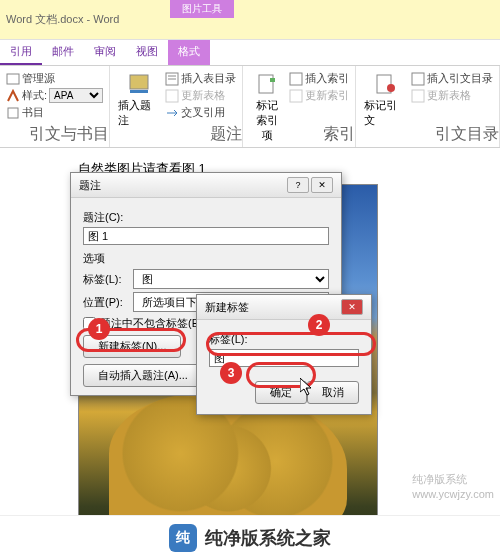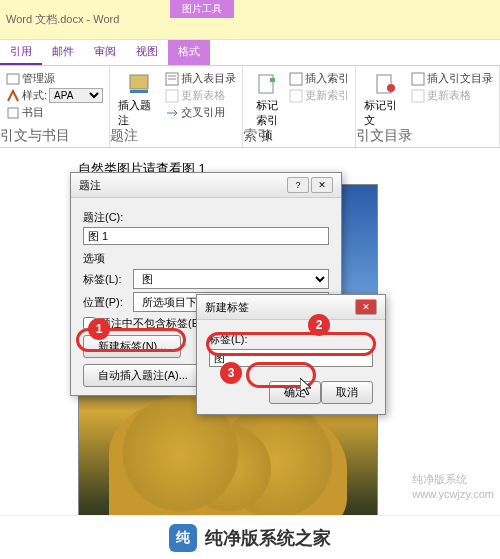--- a/index.html
+++ b/index.html
@@ -5,21 +5,21 @@
 *{box-sizing:border-box;margin:0;padding:0;font-family:"Microsoft YaHei",SimSun,sans-serif;font-size:11px}
 body{width:500px;height:559px;background:#fff;overflow:hidden;position:relative}
 .titlebar{background:#fef9c3;padding:12px 6px;border-bottom:1px solid #e0e0e0;display:flex;align-items:center;gap:6px;color:#666}
 .tabs{display:flex;background:#fff;border-bottom:1px solid #d0d0d0}
 .tab{padding:4px 10px;color:#7030a0;cursor:pointer}
 .tab.context{background:#ce7ee0;color:#fff}
 .tab.active{border-bottom:2px solid #7030a0}
 .contexttab{position:absolute;top:0;left:170px;background:#ce7ee0;color:#fff;padding:2px 12px;font-size:10px}
 .ribbon{display:flex;background:#fff;border-bottom:1px solid #d0d0d0;height:82px}
 .rgroup{border-right:1px solid #e0e0e0;padding:4px 6px;display:flex;flex-direction:column;justify-content:space-between;position:relative}
-.rgroup-label{position:absolute;bottom:2px;left:0;right:0;text-align:left;color:#666;font-size:14px}
+.rgroup-label{position:absolute;bottom:2px;left:0;right:0;text-align:right;color:#666;font-size:16px}
 .rgroup-body{display:flex;gap:4px;align-items:flex-start}
 .bigbtn{display:flex;flex-direction:column;align-items:center;gap:2px;padding:2px;min-width:36px}
 .bigbtn .icn{width:24px;height:24px}
 .smallrow{display:flex;align-items:center;gap:2px;padding:1px 0;white-space:nowrap;color:#444;font-size:10px}
 .smallrow .icn{width:14px;height:14px}
 select.apa{font-size:10px;border:1px solid #aaa;width:54px}
 .doc-area{position:relative;padding:12px 0 0 78px;height:430px}
 .caption-text{font-size:13px;color:#000}
 .img-frame{position:absolute;left:78px;top:36px;width:300px;height:380px;border:1px solid #888}
 .img-photo{position:absolute;left:0;top:0;right:0;bottom:0;background:linear-gradient(to bottom,#2b5ca8 0%,#5a8fd0 25%,#7aa8da 35%,#c4a060 40%,#8a7840 55%,#d4a838 60%,#3a4020 85%,#1a2510 100%)}
@@ -31,21 +31,21 @@
 .dlg-body{padding:8px 12px}
 .dlg-body label{display:block;margin:4px 0 2px;font-size:11px}
 .dlg-body .field{width:100%;border:1px solid #888;background:#fff;padding:2px 4px;font-size:11px}
 .dlg-body select.field{height:20px}
 .dlg-row{display:flex;align-items:center;gap:6px;margin:3px 0}
 .dlg-row .lab{width:56px}
 .dlg-btns{display:flex;gap:0;justify-content:flex-end;padding:6px 12px 10px}
 .btn{border:1px solid #888;background:linear-gradient(#fdfdfd,#e0e0e0);padding:3px 14px;border-radius:3px;font-size:11px}
 .chk{display:flex;align-items:center;gap:4px;margin:4px 0}
 .dlg1{left:70px;top:172px;width:272px}
-.dlg2{left:196px;top:294px;width:190px}
+.dlg2{left:196px;top:294px;width:176px}
 .ring{position:absolute;background:#e03030;color:#fff;width:22px;height:22px;border-radius:50%;display:flex;align-items:center;justify-content:center;font-size:12px;font-weight:bold;z-index:50}
 .oval{position:absolute;border:3px solid #e03030;border-radius:14px;z-index:49}
 .wm{position:absolute;right:6px;bottom:58px;color:#bbb;font-size:11px;text-align:left;line-height:1.3}
 .footer{position:absolute;bottom:0;left:0;right:0;height:44px;background:#fff;display:flex;align-items:center;justify-content:center;gap:8px;border-top:1px solid #eee}
 .footer .logo{width:28px;height:28px;background:#3a7ac0;border-radius:6px;display:flex;align-items:center;justify-content:center;color:#fff;font-weight:bold;font-size:14px}
 .cursor{position:absolute;left:300px;top:378px;z-index:60}
 </style>
 </head>
 <body>
 

